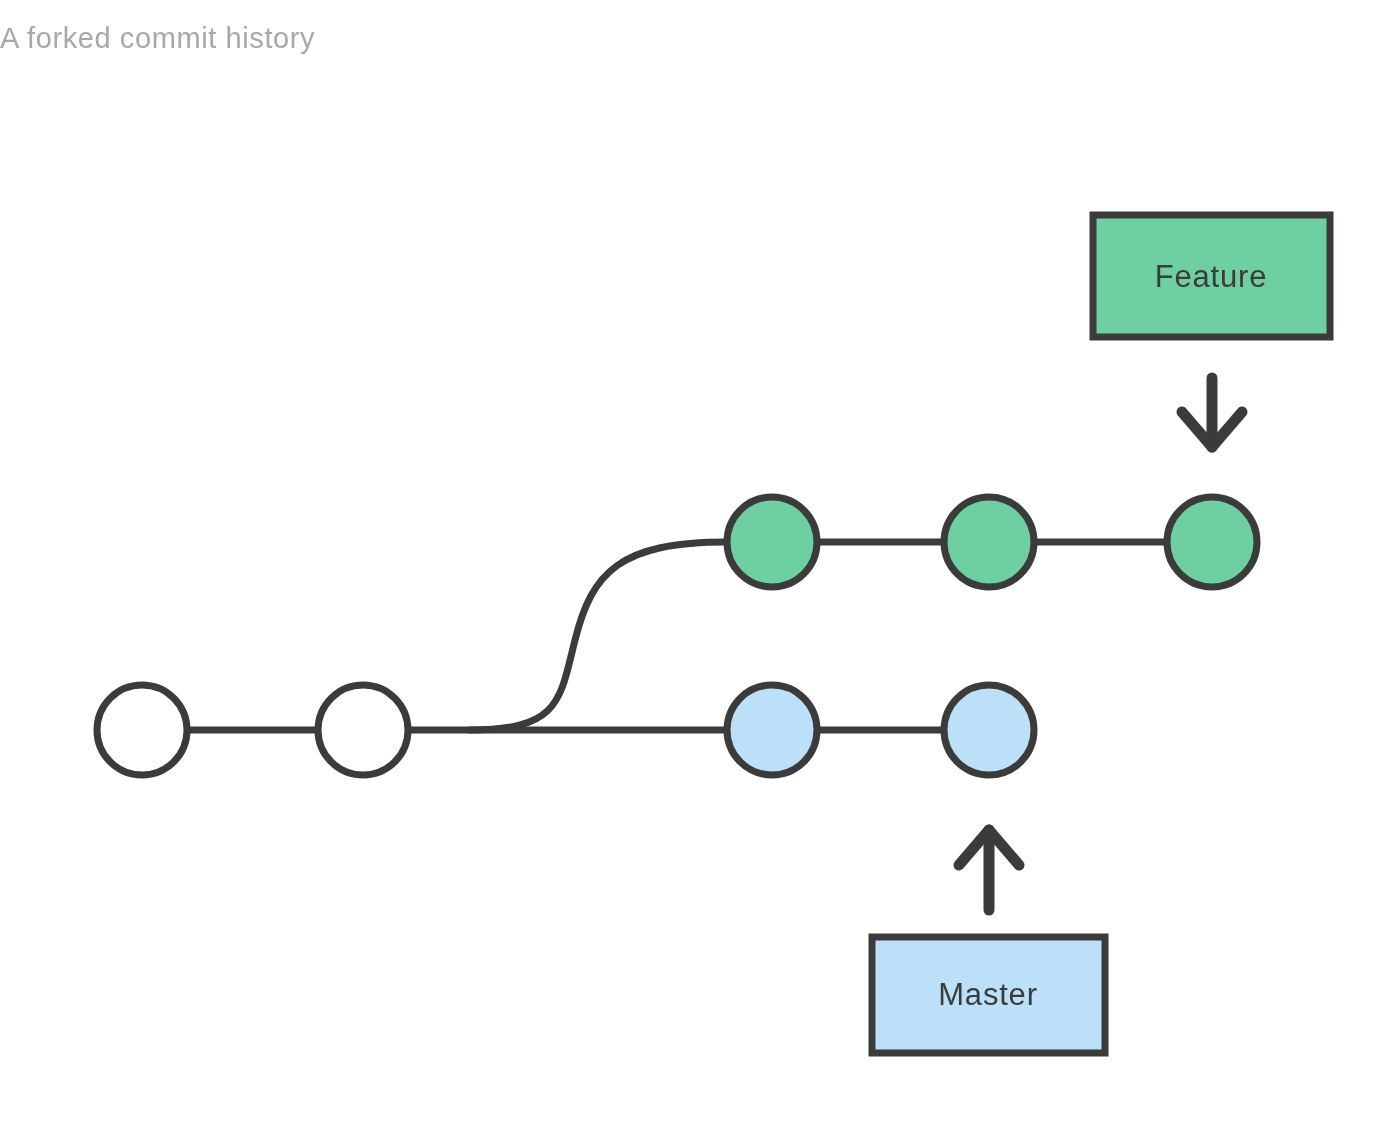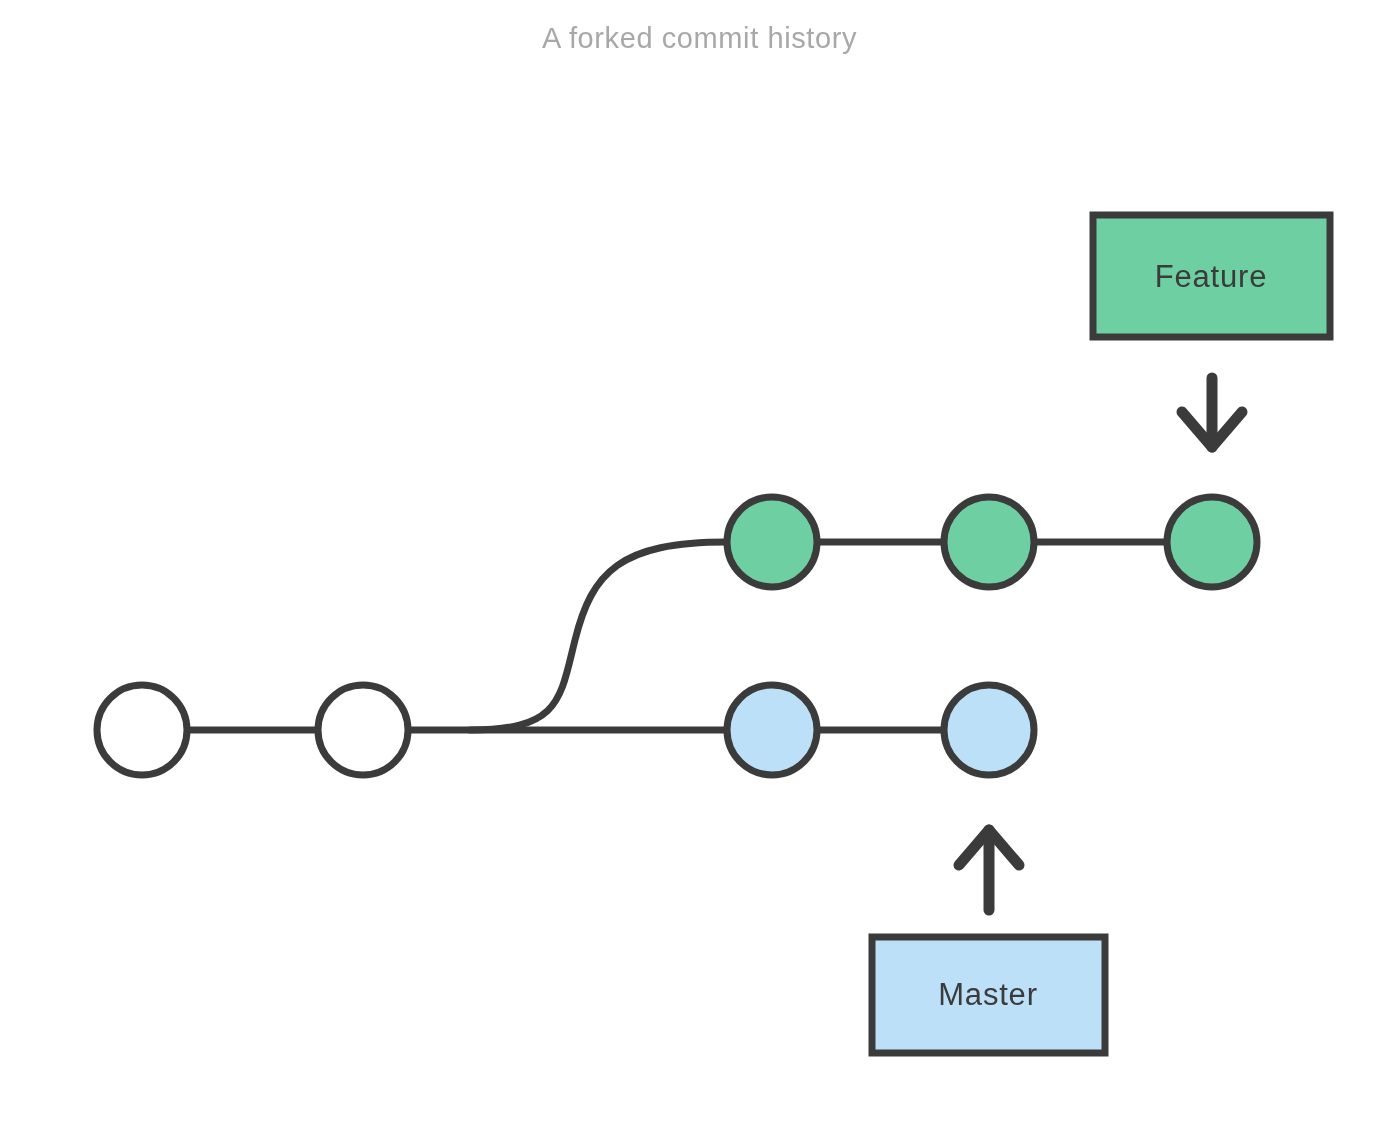--- a/index.html
+++ b/index.html
@@ -19,21 +19,21 @@
     position: relative;
     width: 1399px;
     height: 1129px;
     background: #ffffff;
   }
   .diagram-title {
     position: absolute;
     left: 0;
     top: 22px;
     width: 1399px;
-    text-align: center;
+    text-align: left;
     font-size: 29px;
     font-weight: 400;
     letter-spacing: 0.6px;
     color: #a8a8a8;
     font-family: "Liberation Sans", "DejaVu Sans", sans-serif;
     white-space: nowrap;
   }
   svg.graph-layer {
     position: absolute;
     left: 0;

